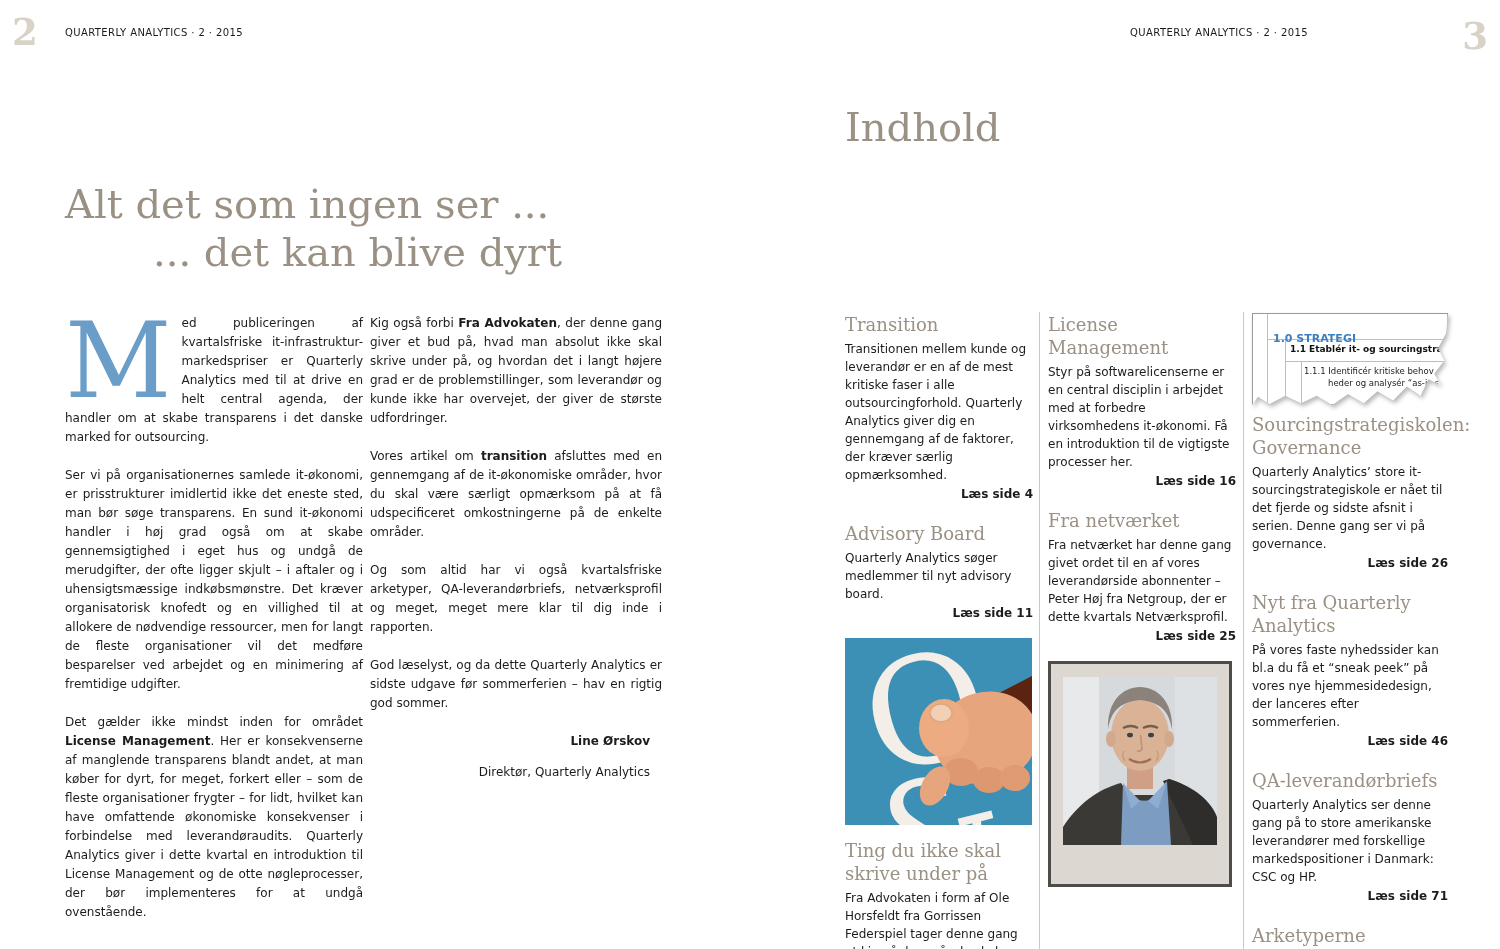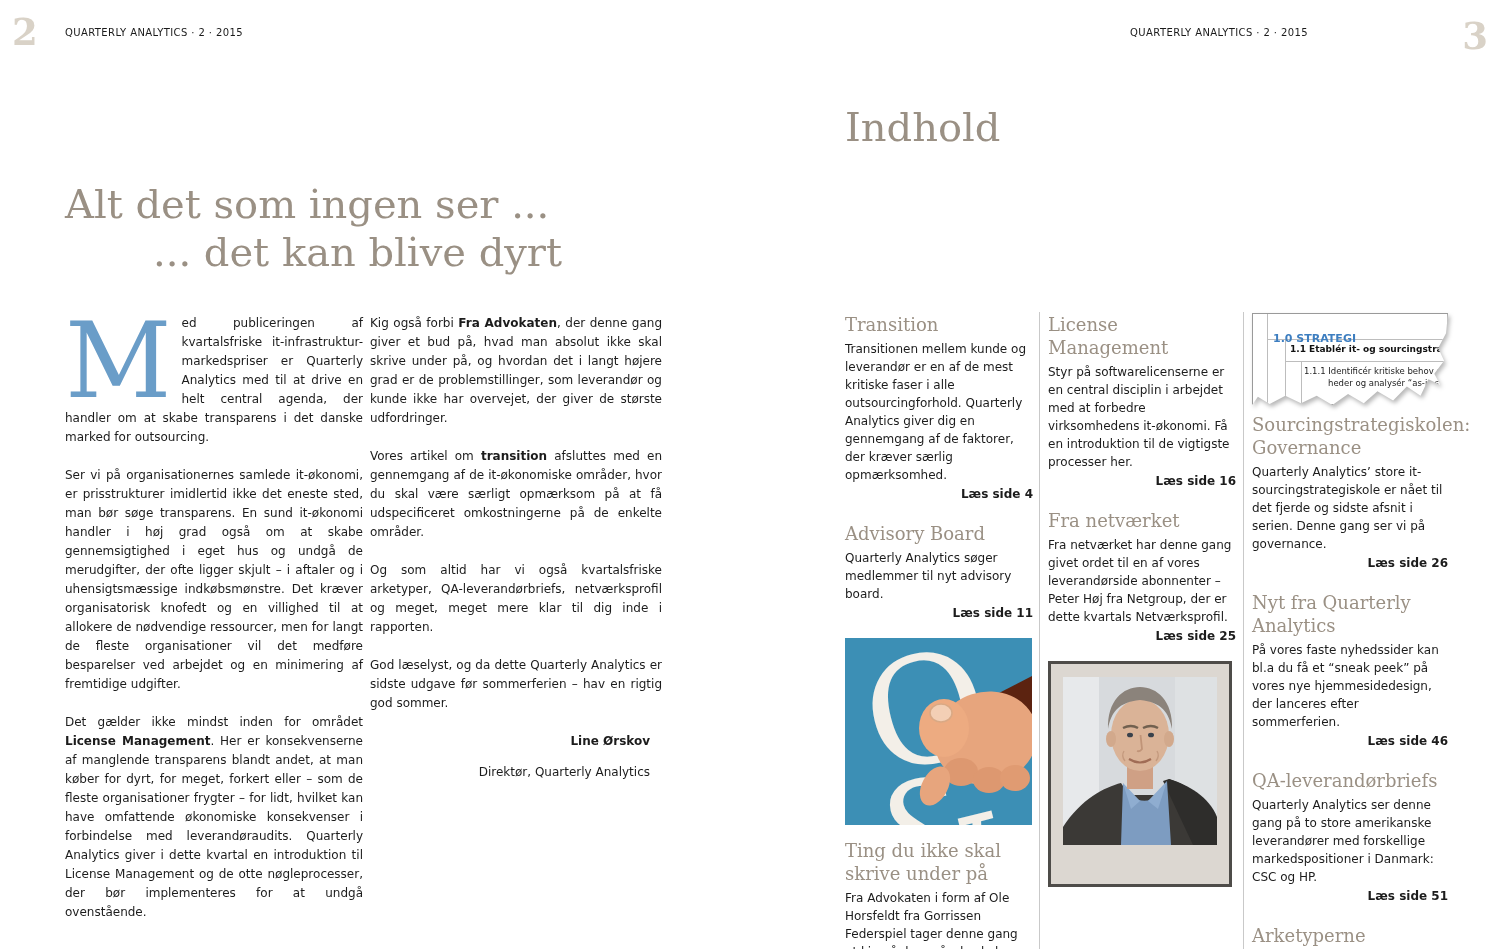--- a/index.html
+++ b/index.html
@@ -210,21 +210,21 @@
         <div class="toc-p">Læs side 26</div>
       </div>
       <div class="toc-section">
         <h2 class="toc-h">Nyt fra Quarterly Analytics</h2>
         <div class="toc-b">På vores faste nyhedssider kan bl.a du få et “sneak peek” på vores nye hjemmesidedesign, der lanceres efter sommerferien.</div>
         <div class="toc-p">Læs side 46</div>
       </div>
       <div class="toc-section">
         <h2 class="toc-h">QA-leverandørbriefs</h2>
         <div class="toc-b">Quarterly Analytics ser denne gang på to store amerikanske leverandører med forskellige markedspositioner i Danmark: CSC og HP.</div>
-        <div class="toc-p">Læs side 51</div>
+        <div class="toc-p">Læs side 71</div>
       </div>
       <div class="toc-section">
         <h2 class="toc-h">Arketyperne</h2>
 
       </div>
     </div>
   </div>
 </div>
 
 </body></html>

